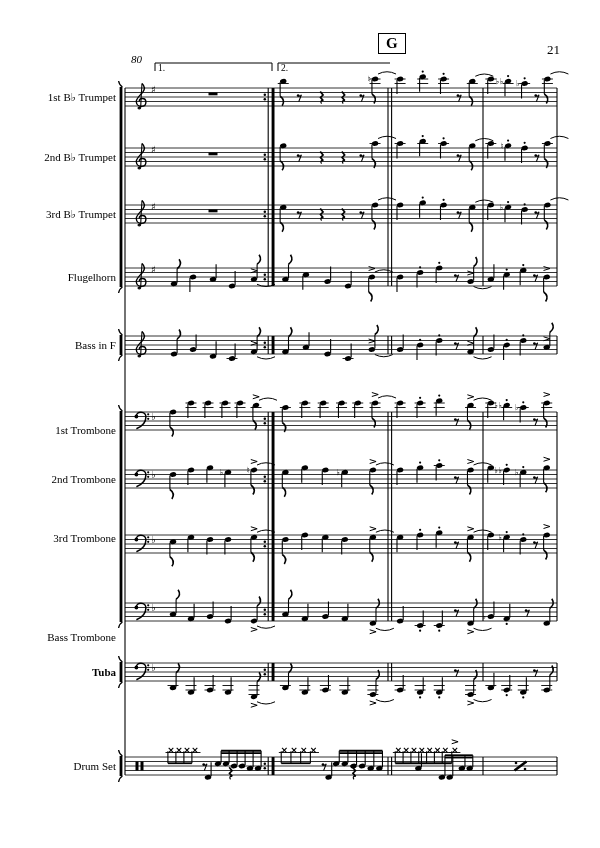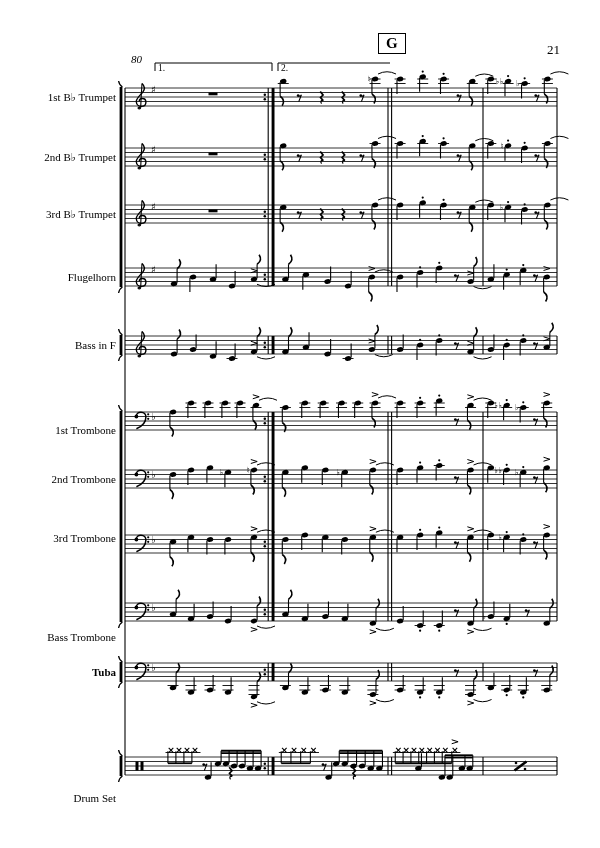--- a/index.html
+++ b/index.html
@@ -1174,15 +1174,15 @@
       <div class="inslabel" style="top: 91px;">1st B♭ Trumpet</div>
       <div class="inslabel" style="top: 151px;">2nd B♭ Trumpet</div>
       <div class="inslabel" style="top: 208px;">3rd B♭ Trumpet</div>
       <div class="inslabel" style="top: 271px;">Flugelhorn</div>
       <div class="inslabel" style="top: 339px;">Bass in F</div>
       <div class="inslabel" style="top: 424px;">1st Trombone</div>
       <div class="inslabel" style="top: 473px;">2nd Trombone</div>
       <div class="inslabel" style="top: 532px;">3rd Trombone</div>
       <div class="inslabel" style="top: 631px;">Bass Trombone</div>
       <div class="inslabel" style="top: 666px; font-weight: bold;">Tuba</div>
-      <div class="inslabel" style="top: 792px;">Drum Set</div>
+      <div class="inslabel" style="top: 760px;">Drum Set</div>
     </div>
 </div>
 
 </body></html>

